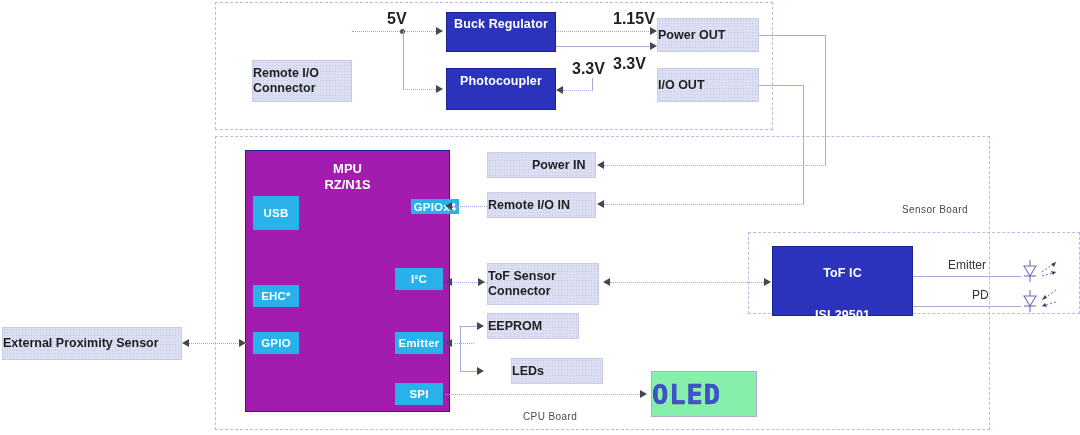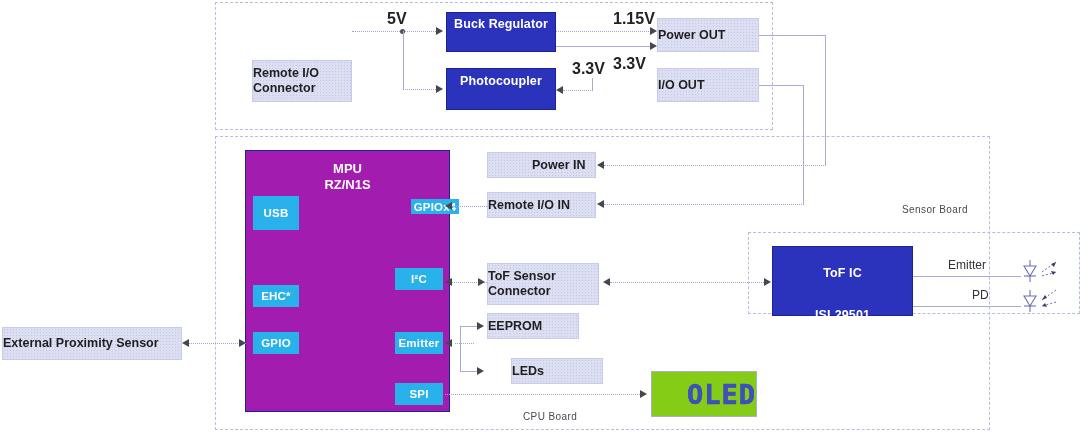--- a/index.html
+++ b/index.html
@@ -115,22 +115,22 @@
     color:#222;
     font-weight:bold;
     white-space:nowrap;
     font-family:"Liberation Sans",sans-serif;
   }
 
   
   .oled-box{
     position:absolute;
     border:1px solid #a9acd8;
-    background:#84cc16;
-    display:flex;align-items:center;justify-content:flex-end;
+    background:#86efac;
+    display:flex;align-items:center;justify-content:flex-start;
   }
   .oled-text{
     font-family:"DejaVu Sans Mono",monospace;
     font-size:27px;
     font-weight:bold;
     letter-spacing:1px;
     color:#3b46c8;
     -webkit-text-stroke:0.5px #3b46c8;
     text-shadow:0 0 0 #3b46c8;
     opacity:.92;

